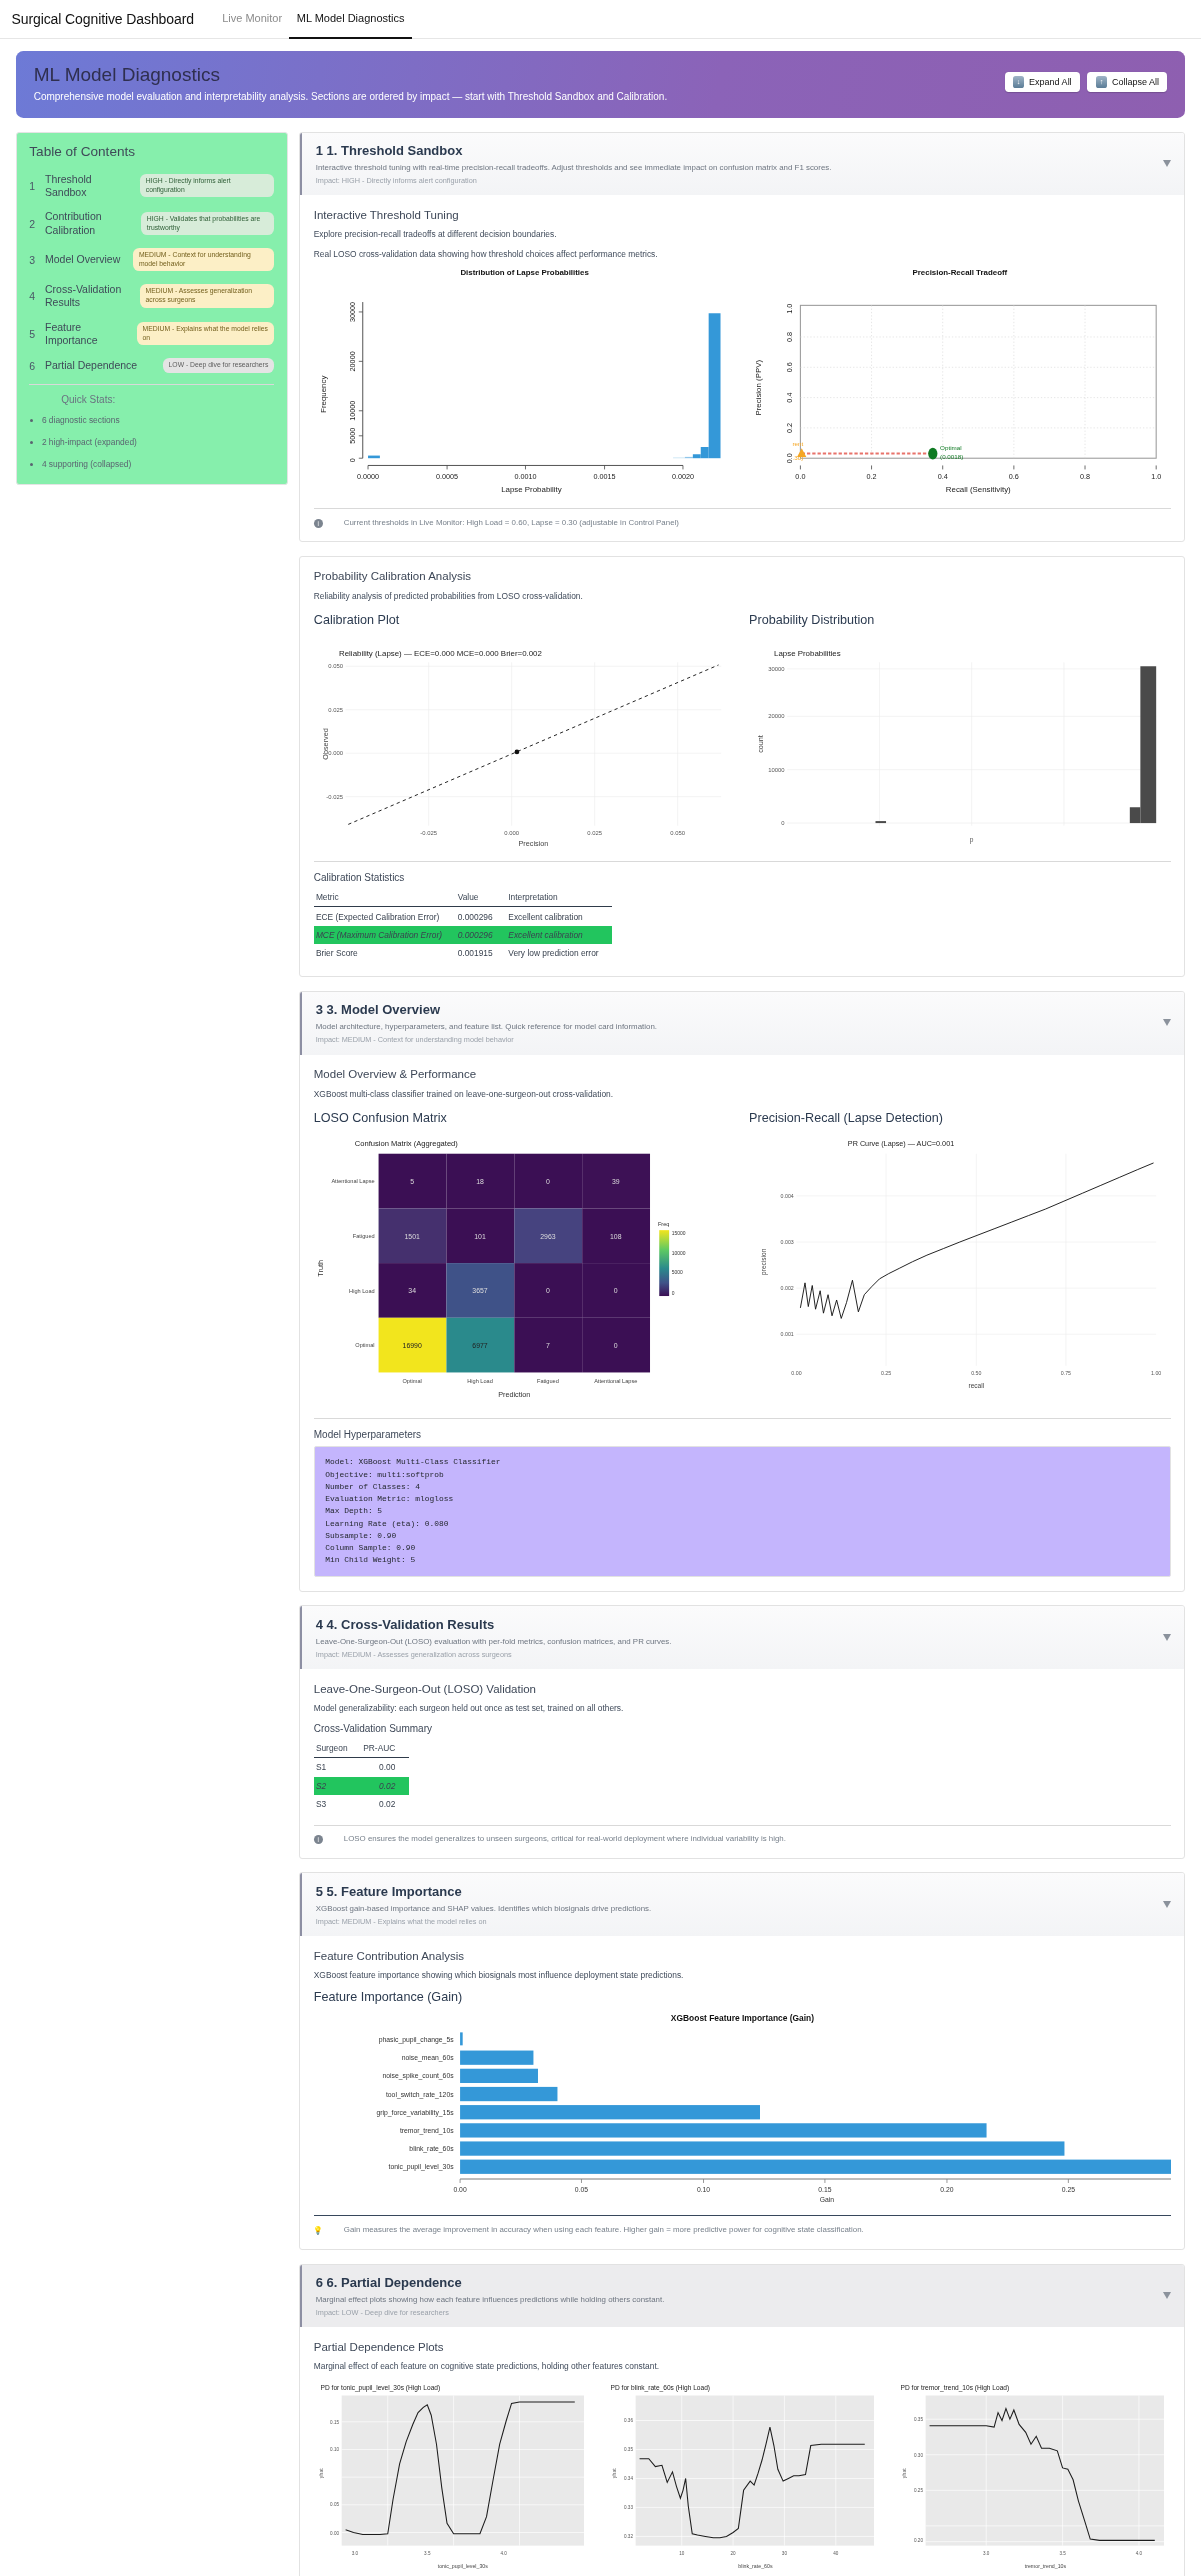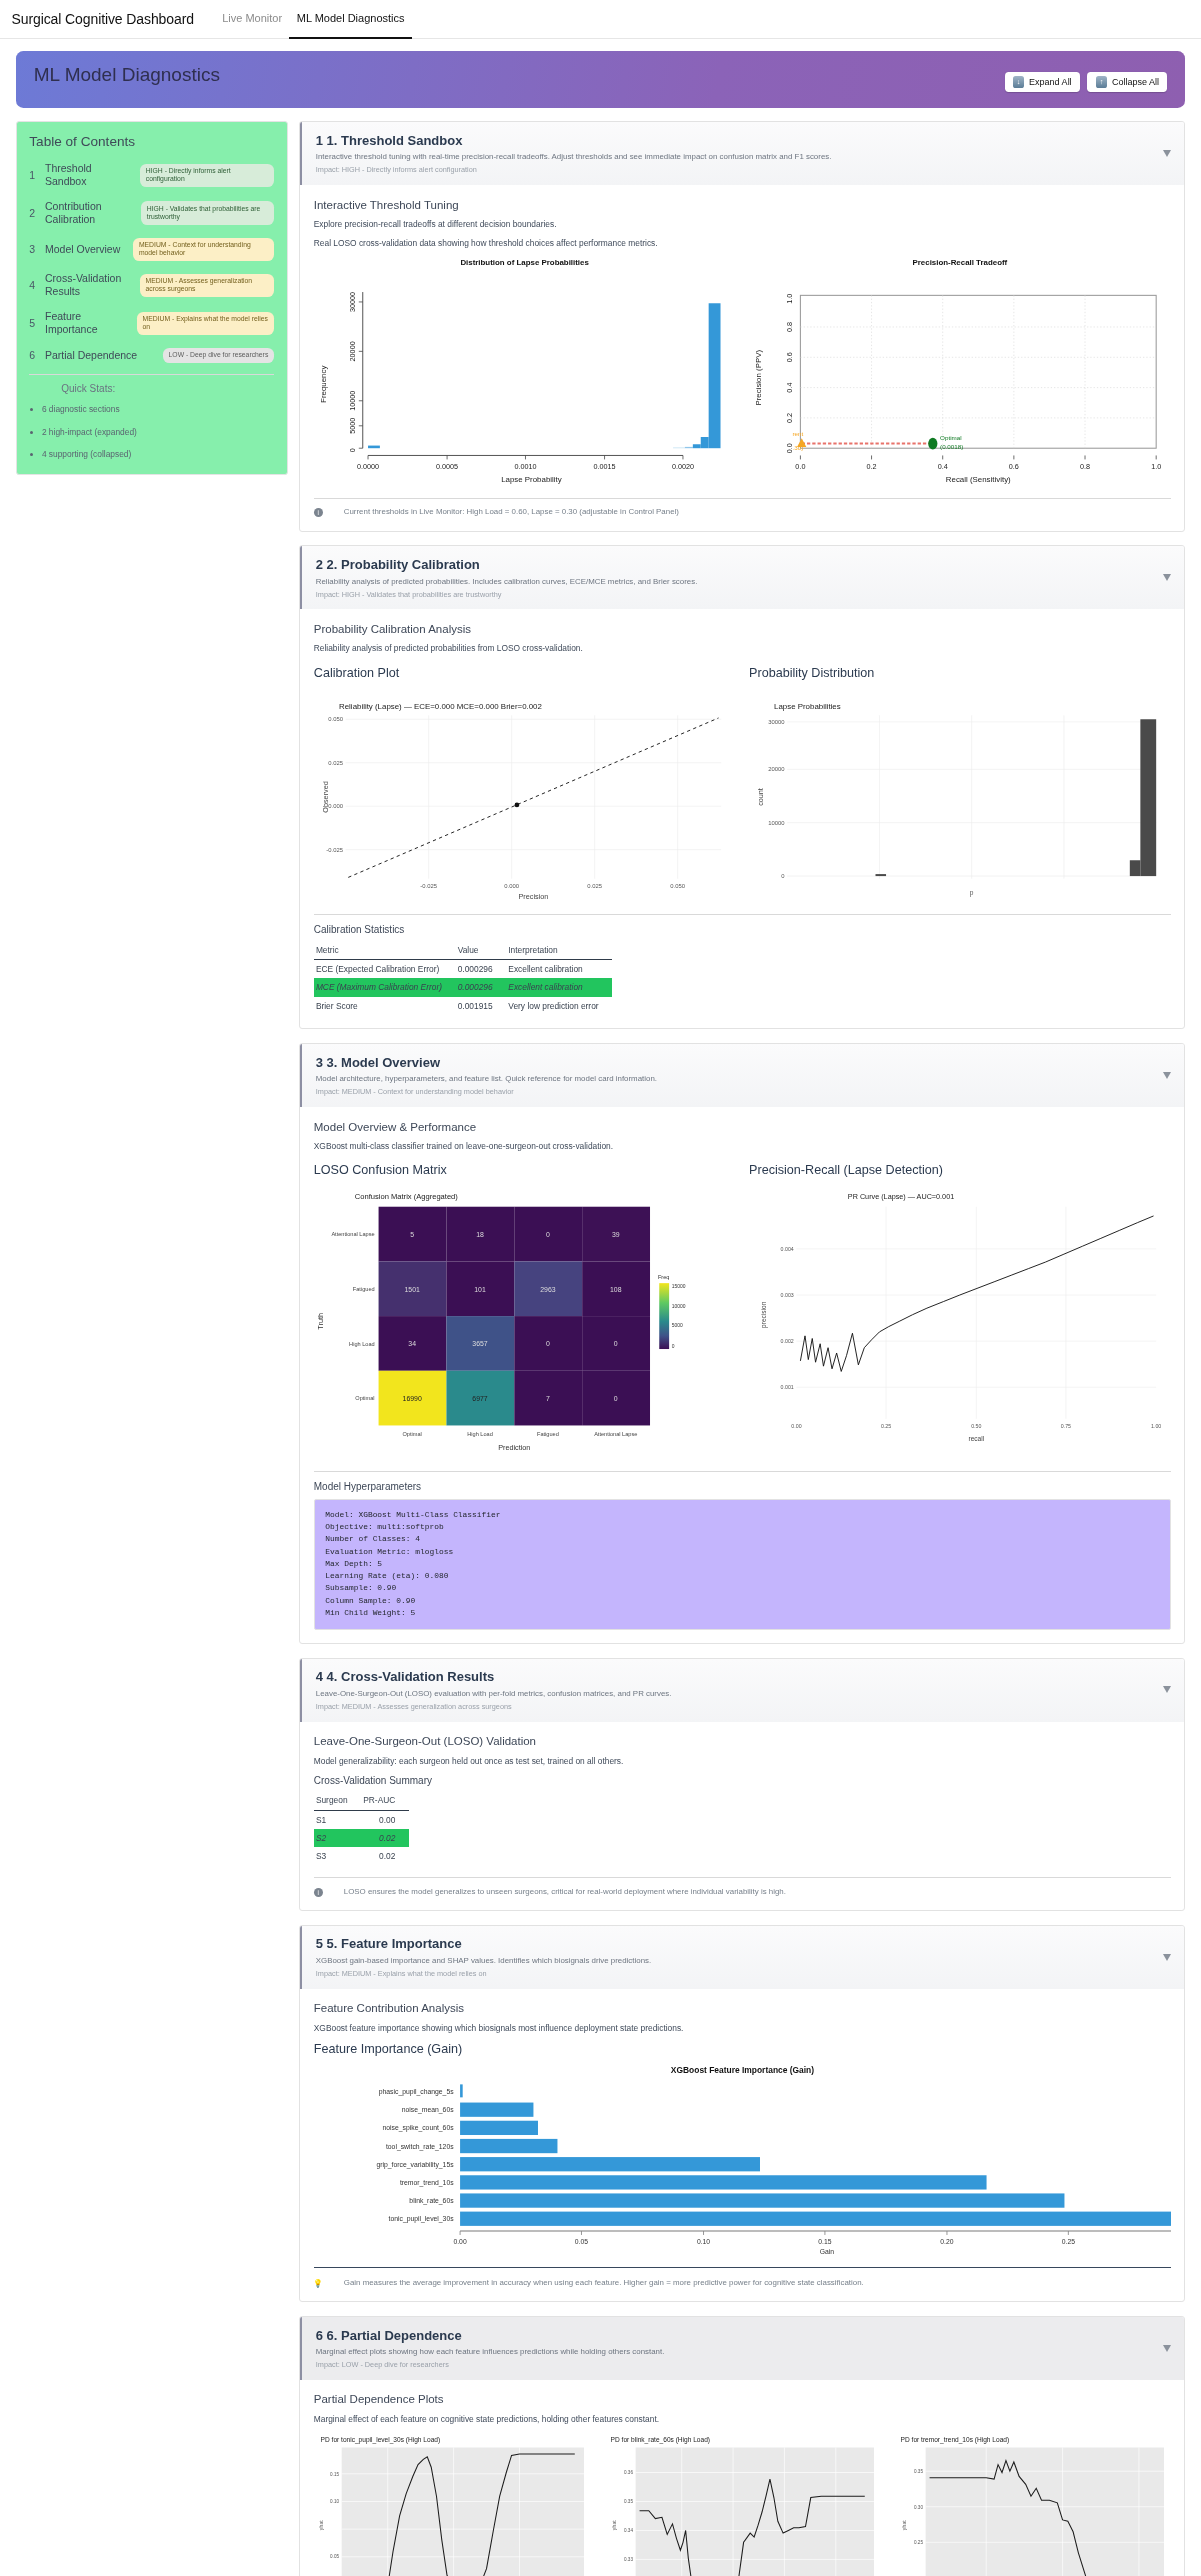--- a/index.html
+++ b/index.html
@@ -144,20 +144,21 @@
 <div class="navbar">
   <div class="brand">Surgical Cognitive Dashboard</div>
   <div class="nav-tabs">
     <div class="nav-tab">Live Monitor</div>
     <div class="nav-tab active">ML Model Diagnostics</div>
   </div>
 </div>
 
 <div class="hero">
   <h1>ML Model Diagnostics</h1>
+  <p>Comprehensive model evaluation and interpretability analysis. Sections are ordered by impact — start with Threshold Sandbox and Calibration.</p>
   <div class="hero-actions">
     <button class="hero-btn">
       <span class="sq-ico">↓</span>
       <span>Expand All</span>
     </button>
     <button class="hero-btn">
       <span class="sq-ico">↑</span>
       <span>Collapse All</span>
     </button>
   </div>
@@ -327,26 +328,20 @@
 
         <div class="hr"></div>
         <div class="note">
           <span class="ni">i</span>
           <span>Current thresholds in Live Monitor: High Load = 0.60, Lapse = 0.30 (adjustable in Control Panel)</span>
         </div>
       </div>
     </section>
 
     <section class="sec-card">
-      <div class="sec-head">
-        <div class="sec-title">2 2. Probability Calibration</div>
-        <div class="sec-desc">Reliability analysis of predicted probabilities. Includes calibration curves, ECE/MCE metrics, and Brier scores.</div>
-        <div class="sec-impact">Impact: HIGH - Validates that probabilities are trustworthy</div>
-        <div class="caret"></div>
-      </div>
       <div class="sec-body">
         <div class="sub-h">Probability Calibration Analysis</div>
         <div class="sub-p">Reliability analysis of predicted probabilities from LOSO cross-validation.</div>
 
         <div class="chart-row">
           <div class="chart-col">
             <div class="plot-h2">Calibration Plot</div>
             <svg viewBox="0 0 640 330">
               <text x="38" y="36" font-size="12" fill="#222" font-family="Liberation Sans, sans-serif">Reliability (Lapse) — ECE=0.000 MCE=0.000 Brier=0.002</text>
               <rect x="48" y="46" width="570" height="248" fill="#fff"></rect>

